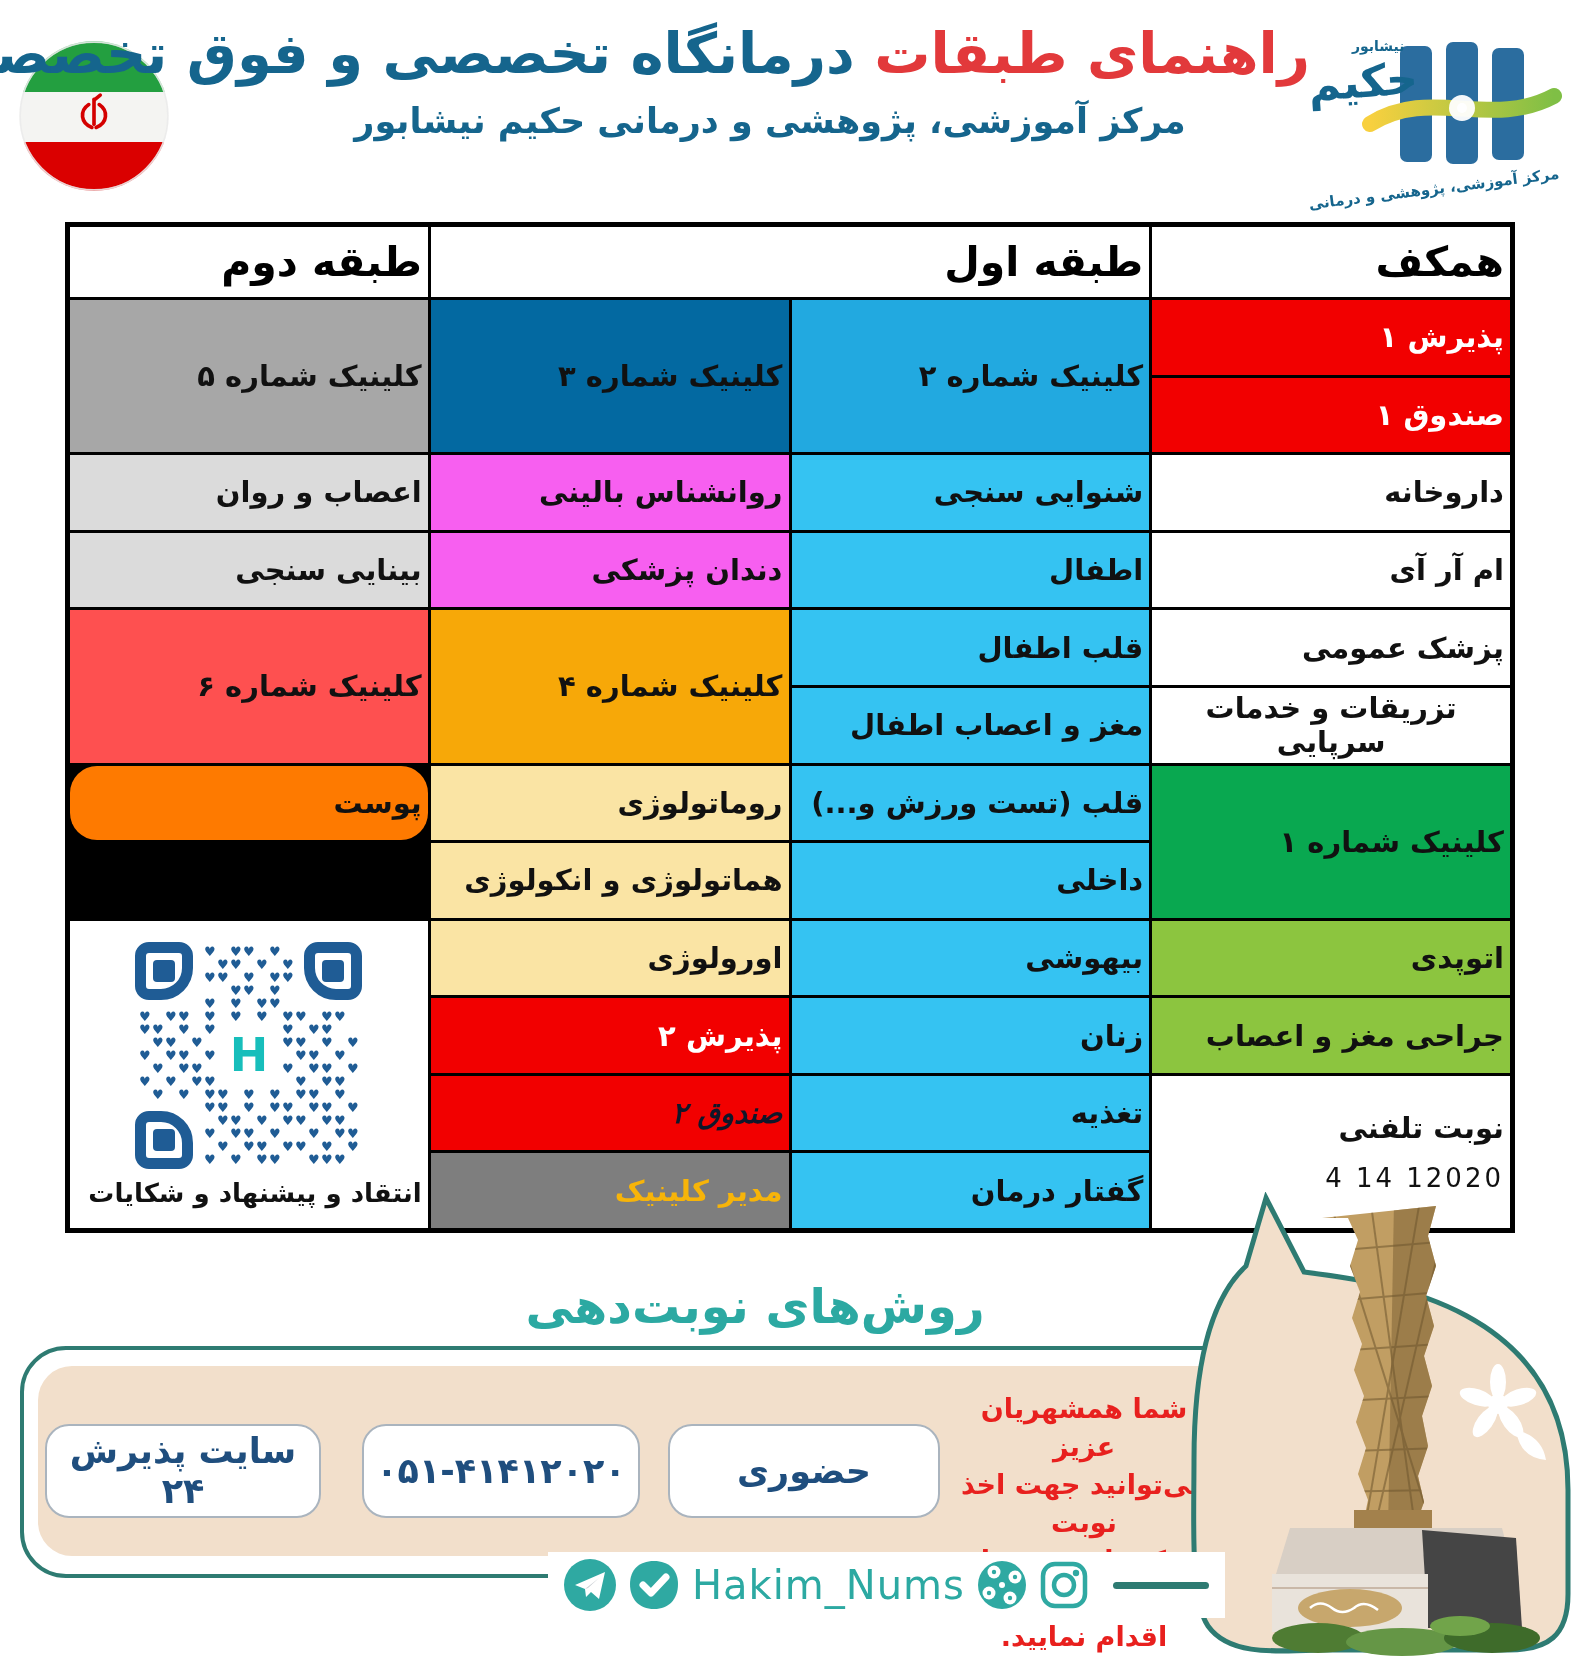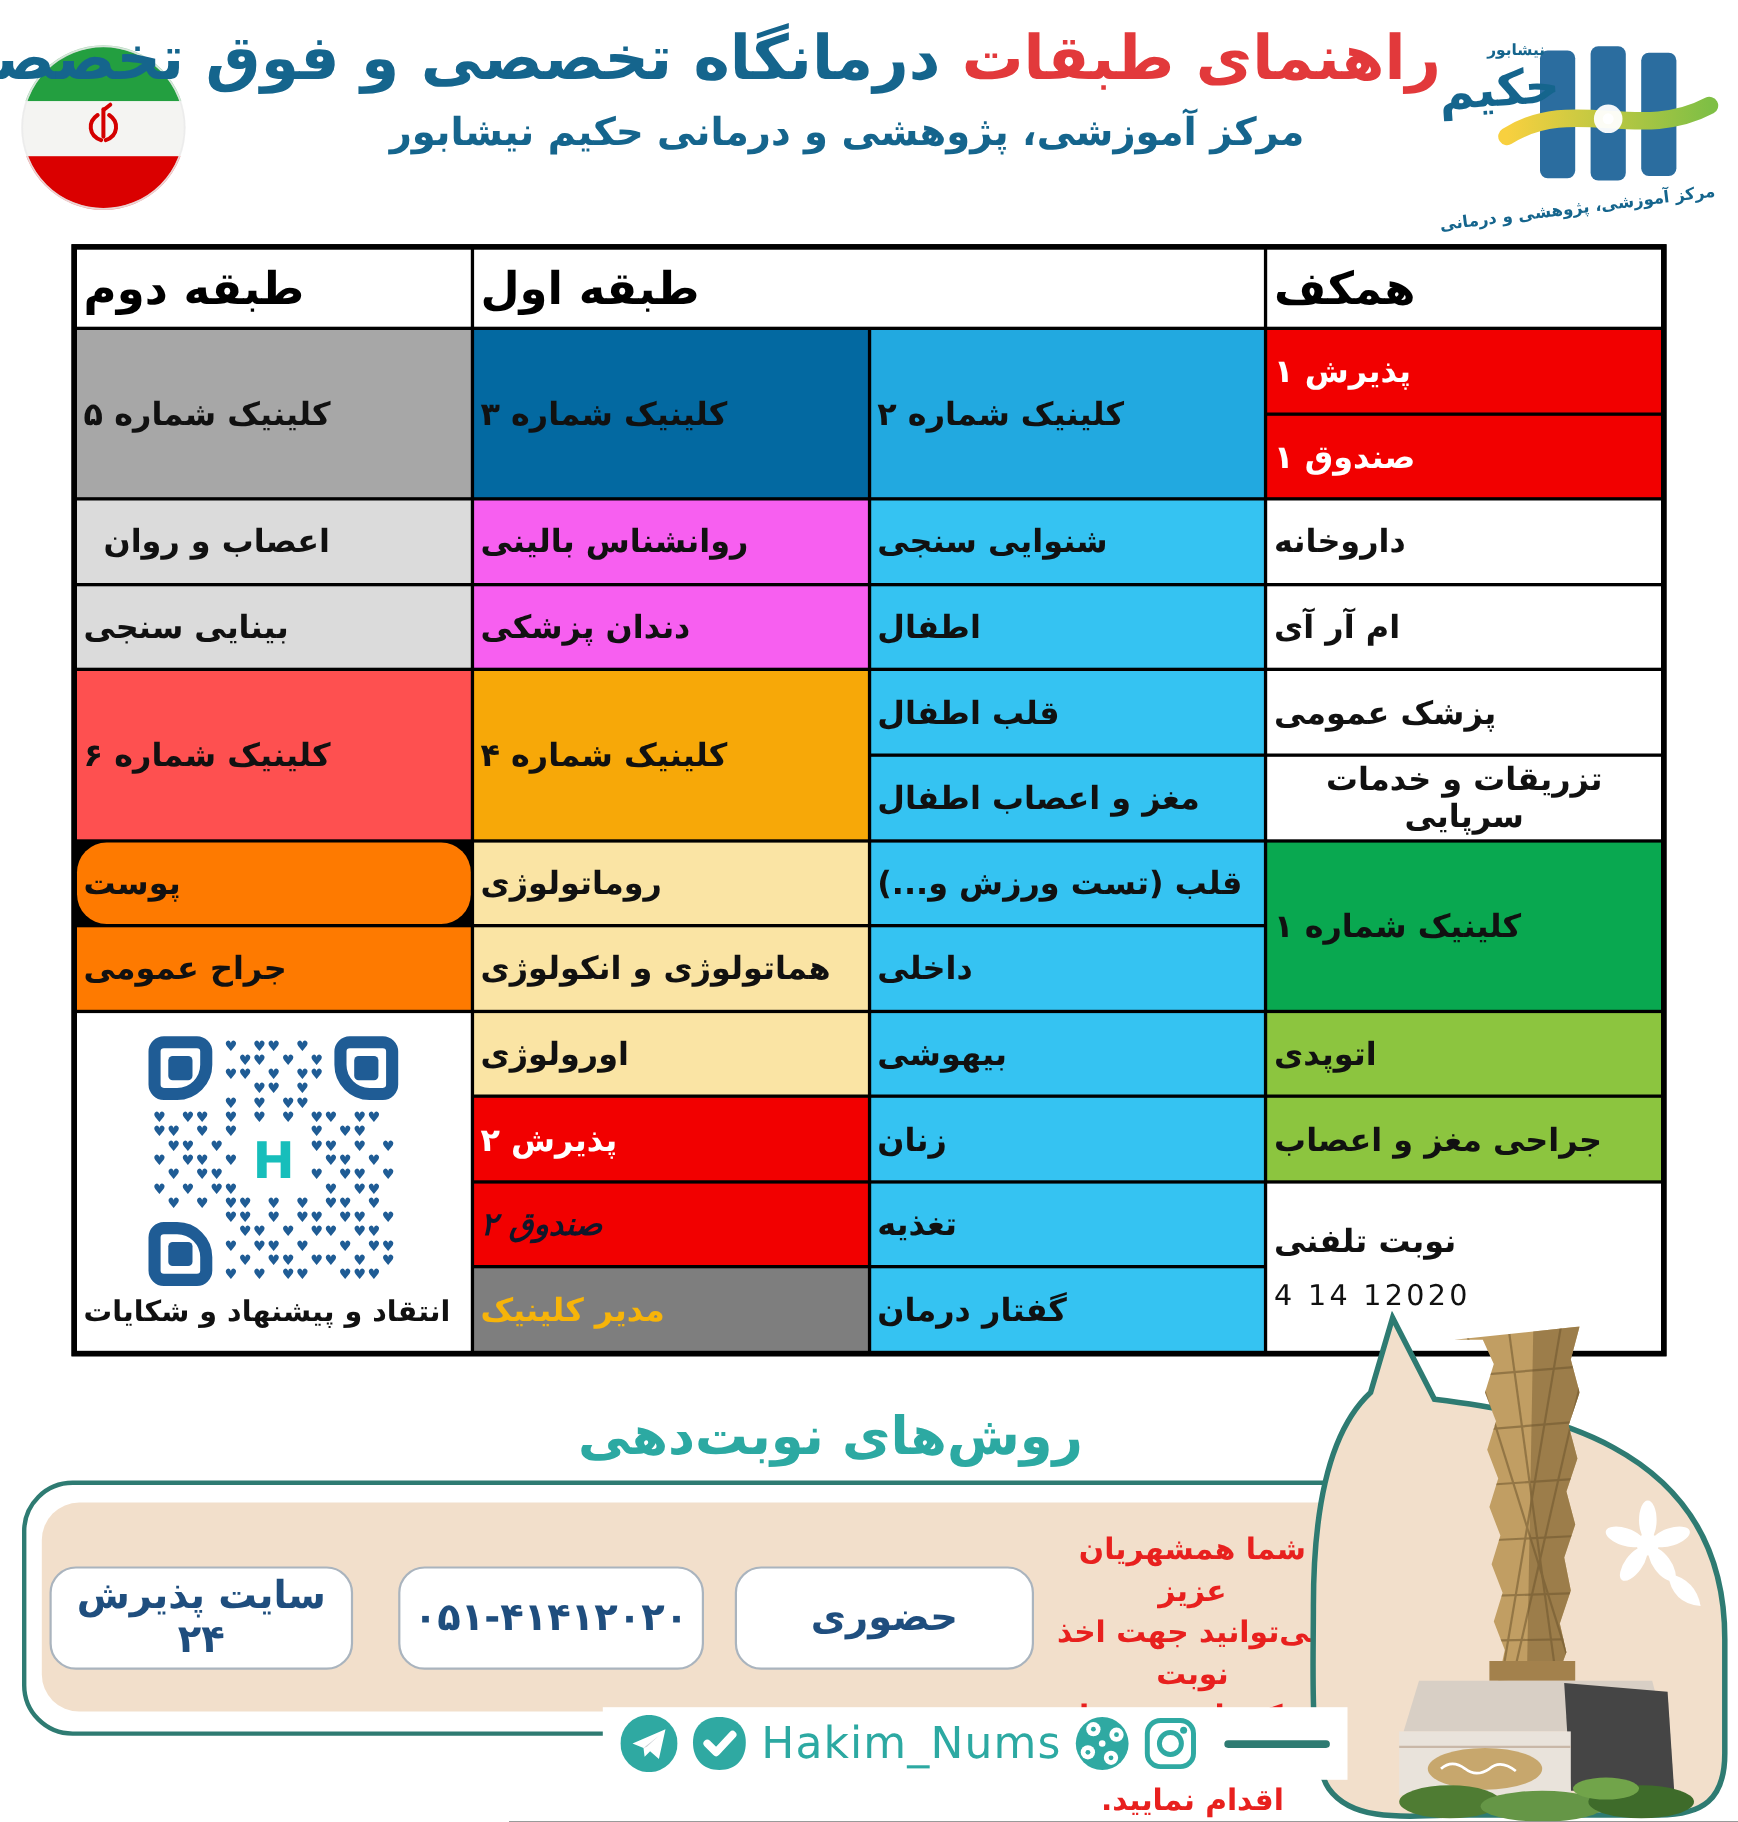--- a/index.html
+++ b/index.html
@@ -18,21 +18,21 @@
   .logo svg { position:absolute; inset:0; }
   .logo-city { position:absolute; left:52px; top:26px; font-size:14px; font-weight:700; }
   .logo-name { position:absolute; left:8px; top:44px; font-size:44px; font-weight:800; transform:rotate(-4deg); }
   .logo-tagline { position:absolute; left:0; bottom:14px; width:100%; text-align:center; font-size:15px; font-weight:700; transform:rotate(-7deg); }
   
   .floor-table {
     position:absolute; left:65px; top:222px; width:1450px; height:1011px; box-sizing:border-box;
     border:5px solid #000; background:#000; display:grid; direction:ltr;
     grid-template-columns:repeat(4,1fr); grid-template-rows:70px repeat(12,1fr); gap:3px;
   }
-  .cell { background:#fff; display:flex; flex-direction:column; align-items:flex-start; justify-content:center;
+  .cell { background:#fff; display:flex; flex-direction:column; align-items:flex-end; justify-content:center;
           font-size:29px; font-weight:600; text-align:center; padding:0 6px; box-sizing:border-box; }
   .hcell { font-size:41px; font-weight:800; color:#000; }
   .cell-sub { margin-top:18px; font-size:26px; font-weight:500; letter-spacing:3px; }
   
   .qr-wrap { position:relative; width:221px; height:221px; margin:4px auto 12px; }
   .qr-box { position:absolute; inset:0; }
   .qr-row { height:13px; line-height:13px; white-space:pre; }
   .qr-row span { display:inline-block; width:13px; height:13px; font-size:13px; color:var(--qrblue); text-align:center; vertical-align:top; }
   .qr-finder { position:absolute; width:58px; height:58px; background:#fff; border:11px solid var(--qrblue);
                box-sizing:border-box; display:flex; align-items:center; justify-content:center; }
@@ -234,23 +234,20 @@
       </div>
       <div class="cell" style="grid-area: 5 / 1 / span 1 / span 1; background: rgb(219, 219, 219);">
         <div dir="rtl">بینایی سنجی</div>
       </div>
       <div class="cell" style="grid-area: 6 / 1 / span 2 / span 1; background: rgb(254, 80, 80);">
         <div dir="rtl">کلینیک شماره ۶</div>
       </div>
       <div class="cell" style="grid-area: 8 / 1 / span 1 / span 1; background: rgb(254, 122, 0); border-radius: 27px;">
         <div dir="rtl">پوست</div>
       </div>
-      <div class="cell" style="grid-area: 9 / 1 / span 1 / span 1; background: rgb(254, 122, 0);">
-        <div dir="rtl">جراح عمومی</div>
-      </div>
       <div class="cell" style="grid-area: 10 / 1 / span 4 / span 1; background: rgb(255, 255, 255);">
         <div class="qr-wrap">
           <div class="qr-box">
             <div class="qr-row"><span></span><span></span><span></span><span></span><span></span><span>♥</span><span></span><span>♥</span><span>♥</span><span></span><span>♥</span><span></span><span></span><span></span><span></span><span></span><span></span></div>
             <div class="qr-row"><span></span><span></span><span></span><span></span><span></span><span></span><span>♥</span><span>♥</span><span></span><span>♥</span><span></span><span>♥</span><span></span><span></span><span></span><span></span><span></span></div>
             <div class="qr-row"><span></span><span></span><span></span><span></span><span></span><span>♥</span><span>♥</span><span></span><span>♥</span><span></span><span>♥</span><span>♥</span><span></span><span></span><span></span><span></span><span></span></div>
             <div class="qr-row"><span></span><span></span><span></span><span></span><span></span><span></span><span></span><span>♥</span><span>♥</span><span></span><span>♥</span><span></span><span></span><span></span><span></span><span></span><span></span></div>
             <div class="qr-row"><span></span><span></span><span></span><span></span><span></span><span>♥</span><span></span><span>♥</span><span></span><span>♥</span><span>♥</span><span></span><span></span><span></span><span></span><span></span><span></span></div>
             <div class="qr-row"><span>♥</span><span></span><span>♥</span><span>♥</span><span></span><span>♥</span><span></span><span>♥</span><span></span><span>♥</span><span></span><span>♥</span><span>♥</span><span></span><span>♥</span><span>♥</span><span></span></div>
             <div class="qr-row"><span>♥</span><span>♥</span><span></span><span>♥</span><span></span><span>♥</span><span></span><span></span><span></span><span></span><span></span><span>♥</span><span></span><span>♥</span><span>♥</span><span></span><span></span></div>

